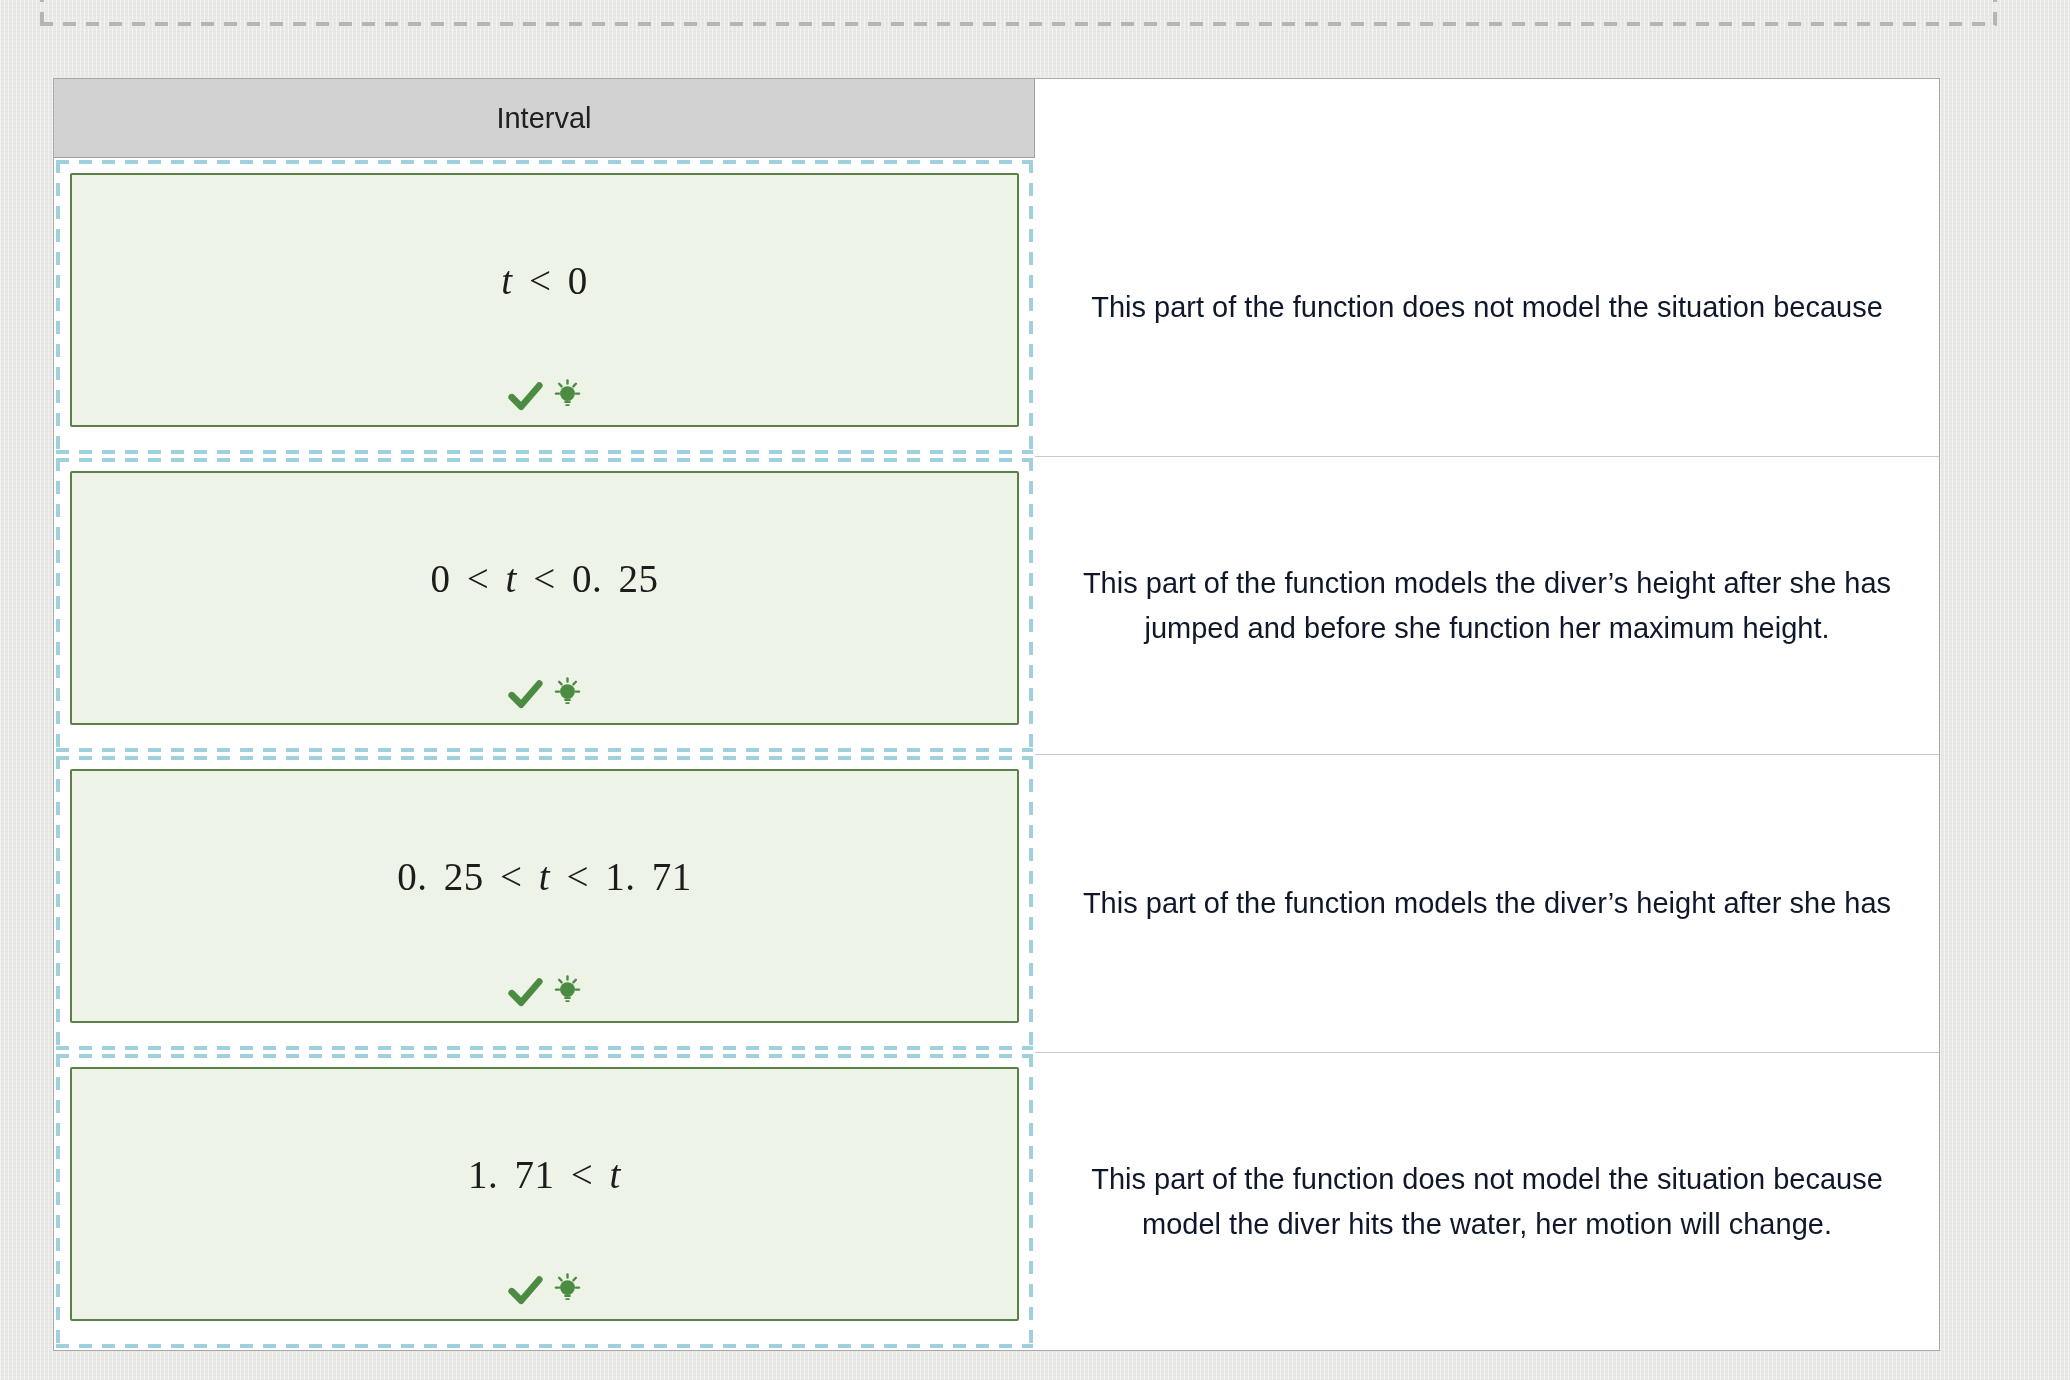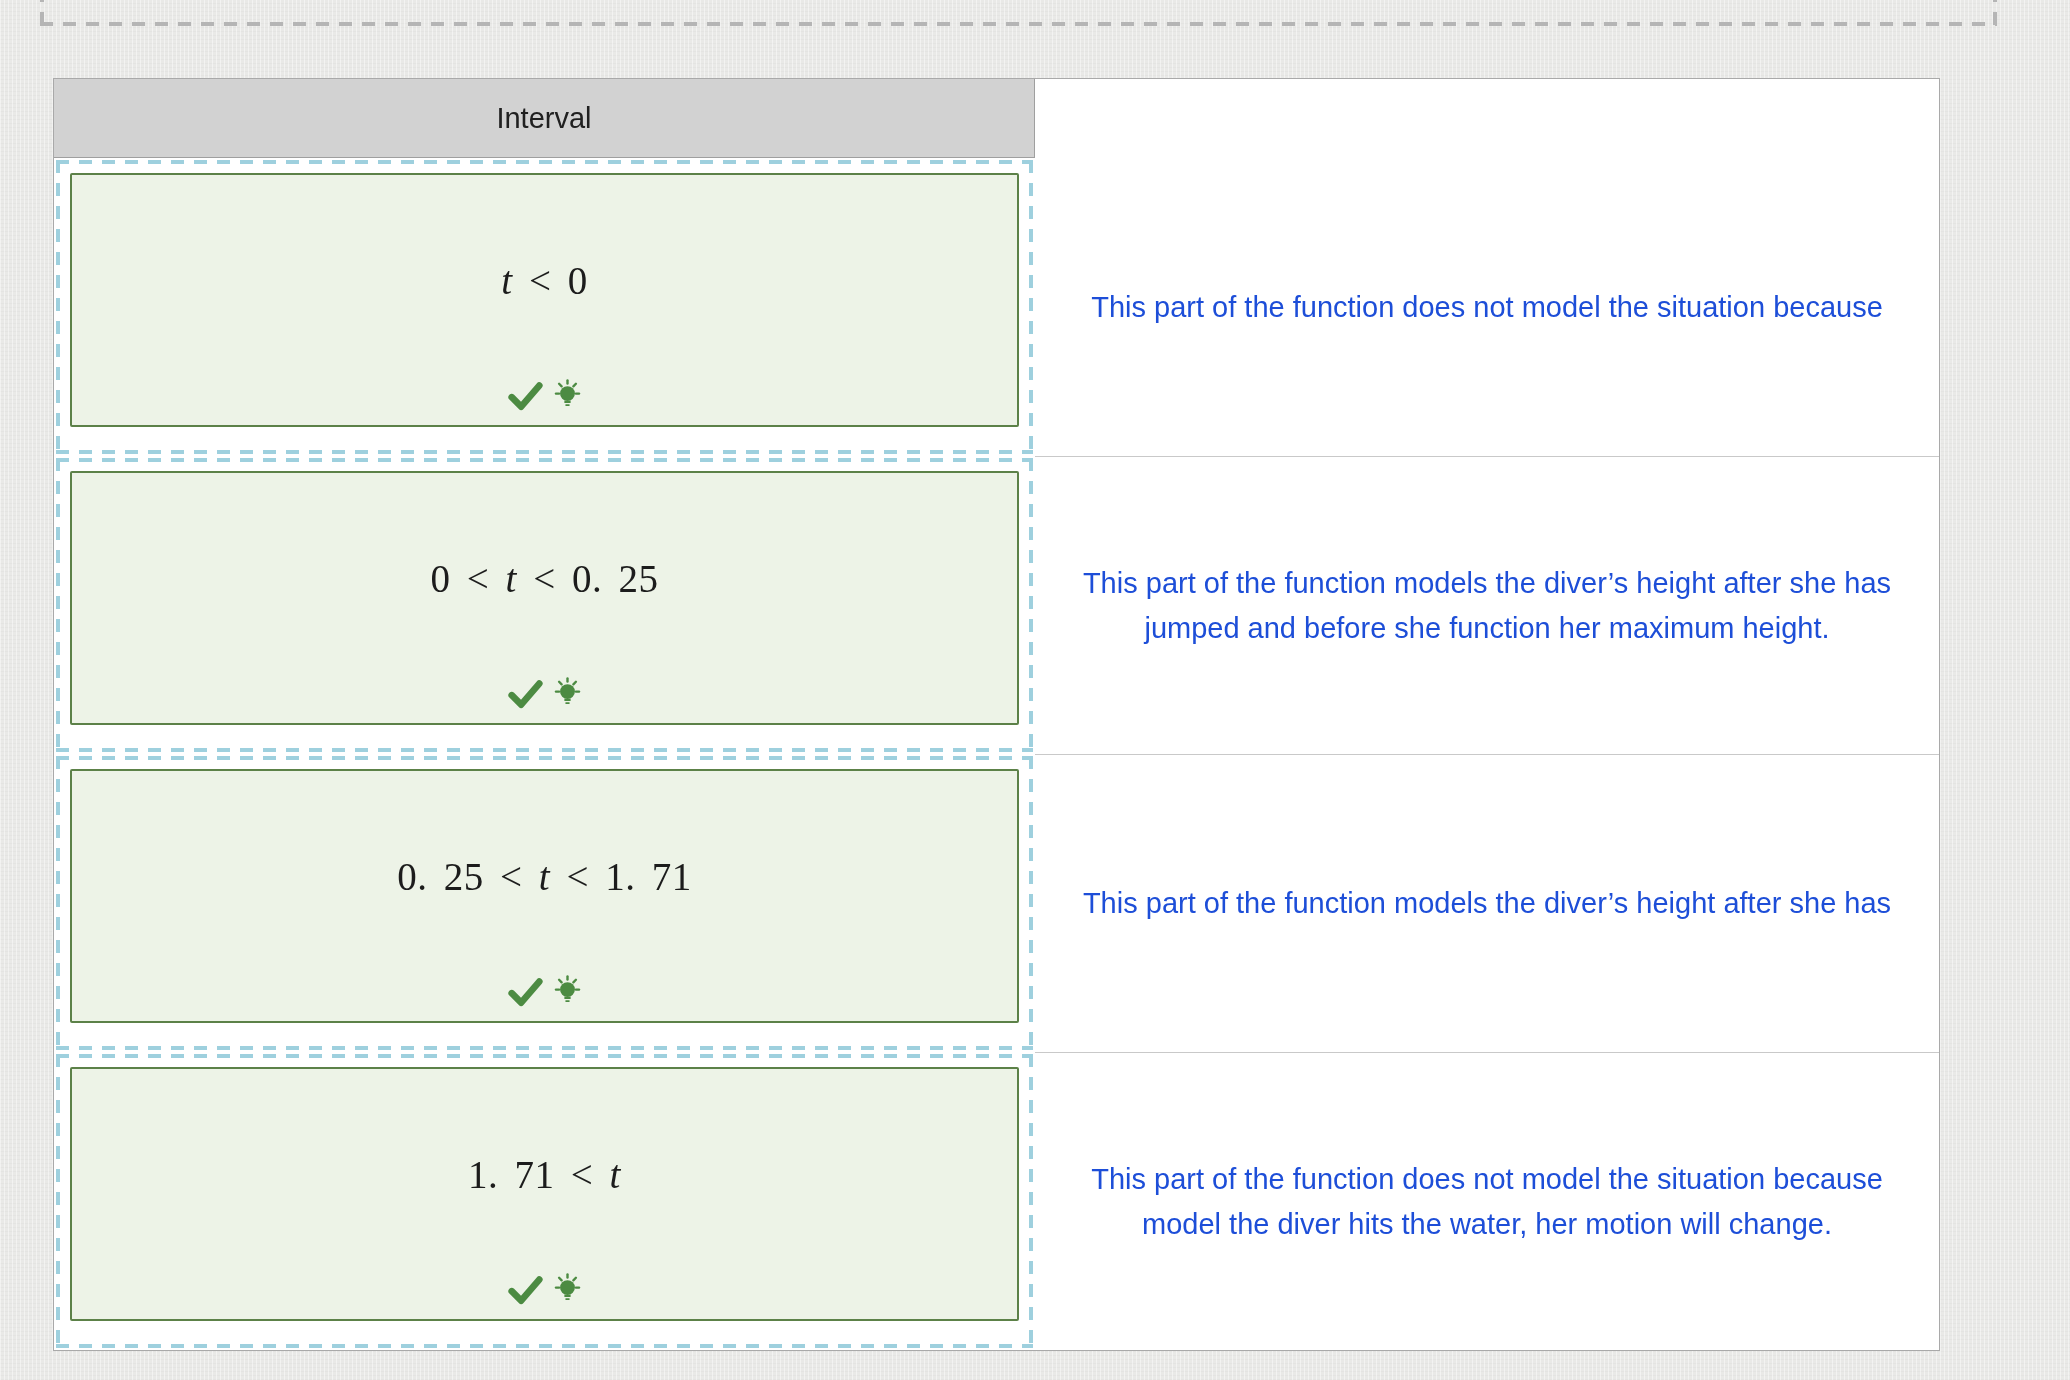--- a/index.html
+++ b/index.html
@@ -68,21 +68,21 @@
   .math .mvar { font-style:italic; }
   .icons {
     position:absolute; left:0; right:0; bottom:11px;
     display:flex; align-items:center; justify-content:center; gap:9px;
     color:var(--accent-green, #4c8b42);
   }
   .icon { display:inline-flex; }
 
   .desc-cell {
     display:flex; flex-direction:column; align-items:center; justify-content:center;
-    text-align:center; font-size:29px; line-height:45px; color:#1d4ed8;
+    text-align:center; font-size:29px; line-height:45px; color:#0f172a;
     padding:0 30px; background:#fff;
   }
   .tbody-row + .tbody-row .desc-cell,
   .tbody-row.divided .desc-cell { border-top:1px solid var(--row-divider, #c9c9c9); }
 </style>
 </head>
 <body>
 
 <div class="top-dropzone dashrect"></div>
 

